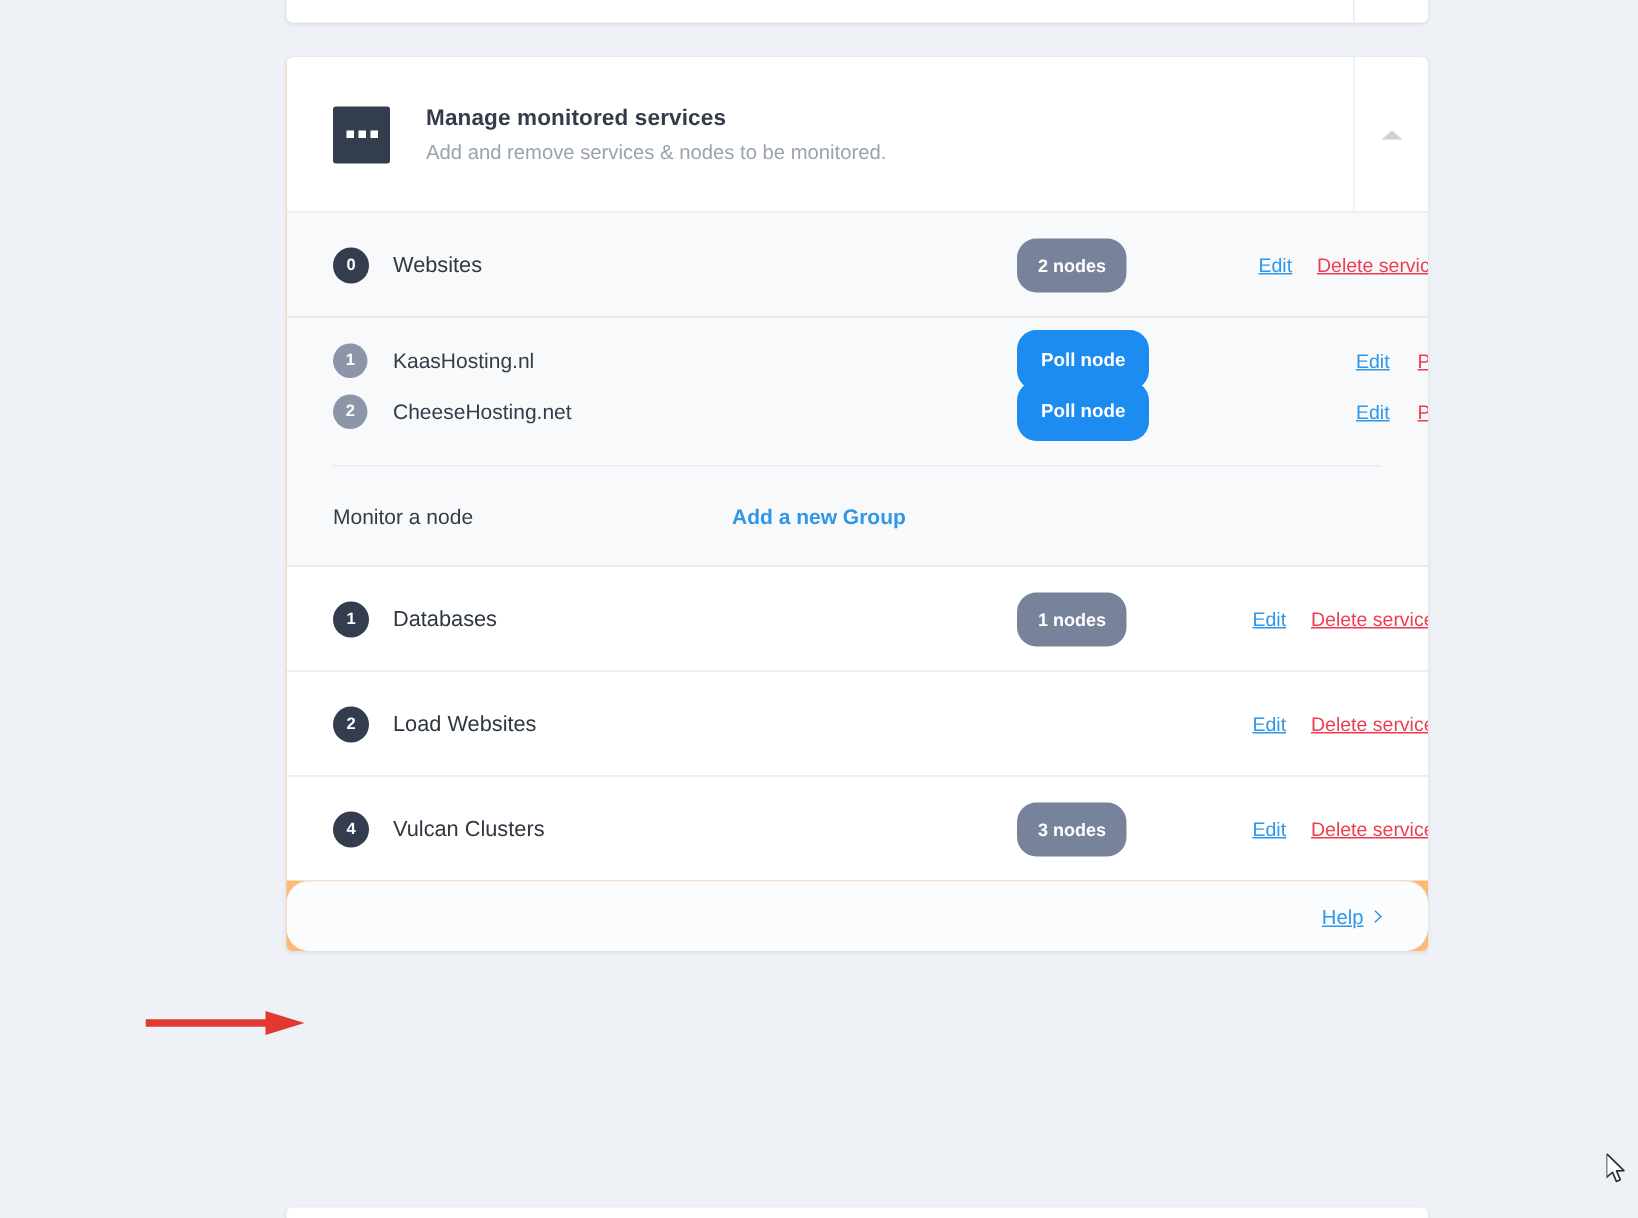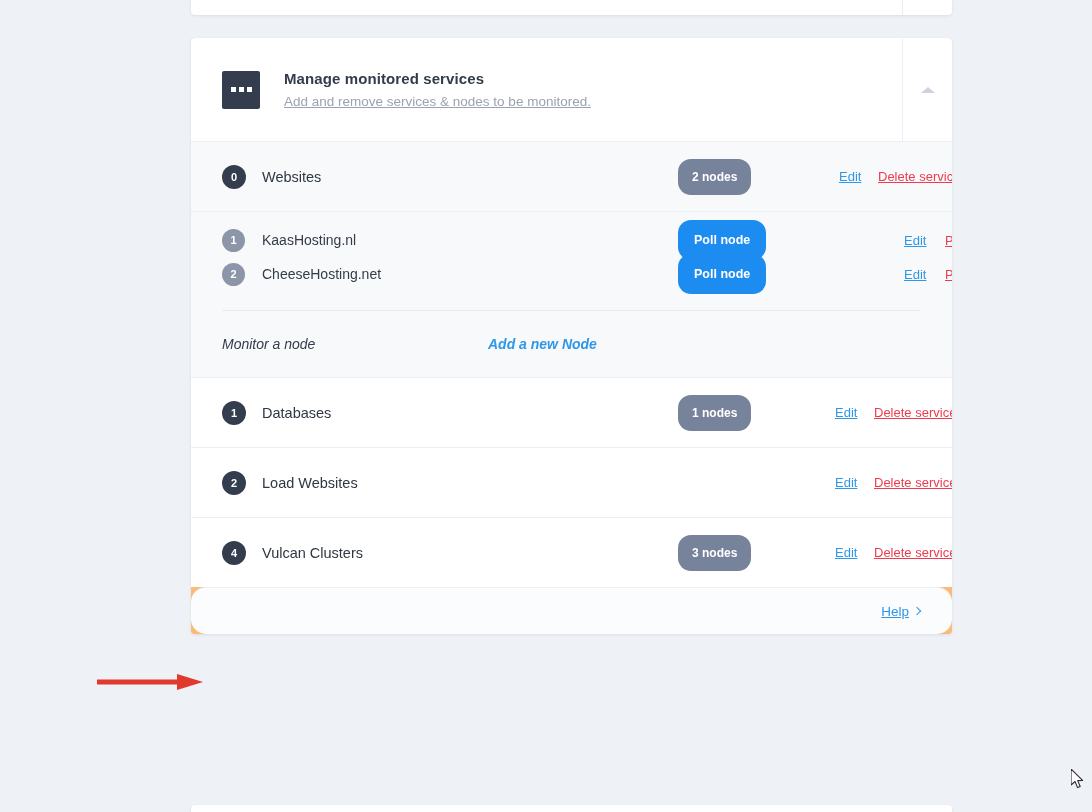--- a/index.html
+++ b/index.html
@@ -93,21 +93,20 @@
   .header-title {
     font-size: 15px;
     font-weight: bold;
     color: #333c4a;
     letter-spacing: 0.1px;
   }
   .header-sub {
     margin-top: 7px;
     font-size: 13.5px;
     color: #9aa3b0;
-    text-decoration: underline;
   }
   .header-divider {
     position: absolute;
     right: 49px; top: 0; bottom: 0;
     width: 1px;
     background: #eceff3;
   }
   .collapse-btn {
     position: absolute;
     right: 0; top: 0; bottom: 0;
@@ -217,21 +216,20 @@
     height: 1px;
     background: #e9ecf1;
     margin: 19px 31px 0 31px;
   }
 
   .add-row {
     position: relative;
     height: 66px;
     display: flex;
     align-items: center;
-    font-style: italic;
   }
   .add-row-label {
     position: absolute;
     left: 31px;
     font-size: 14px;
     color: #333c4a;
   }
   .add-row-link {
     position: absolute;
     left: 297px;
@@ -348,21 +346,21 @@
         <div class="poll-pill">Poll node</div>
         <div class="act-edit link blue" style="left:713px;">Edit</div>
         <div class="act-danger link red" style="left:754px;">Purge replicas</div>
 
       </div>
 
       <div class="inner-hr"></div>
 
       <div class="add-row">
         <div class="add-row-label">Monitor a node</div>
-        <div class="add-row-link">Add a new Node</div>
+        <div class="add-row-link">Add a new Group</div>
       </div>
     </div>
 
     <div class="hr"></div>
 
     <div class="service-row">
       <div class="badge-circle">1</div>
       <div class="row-name">Databases</div>
       <div class="nodes-pill">1 nodes</div>
       <div class="act-edit link blue" style="left:644px;">Edit</div>

